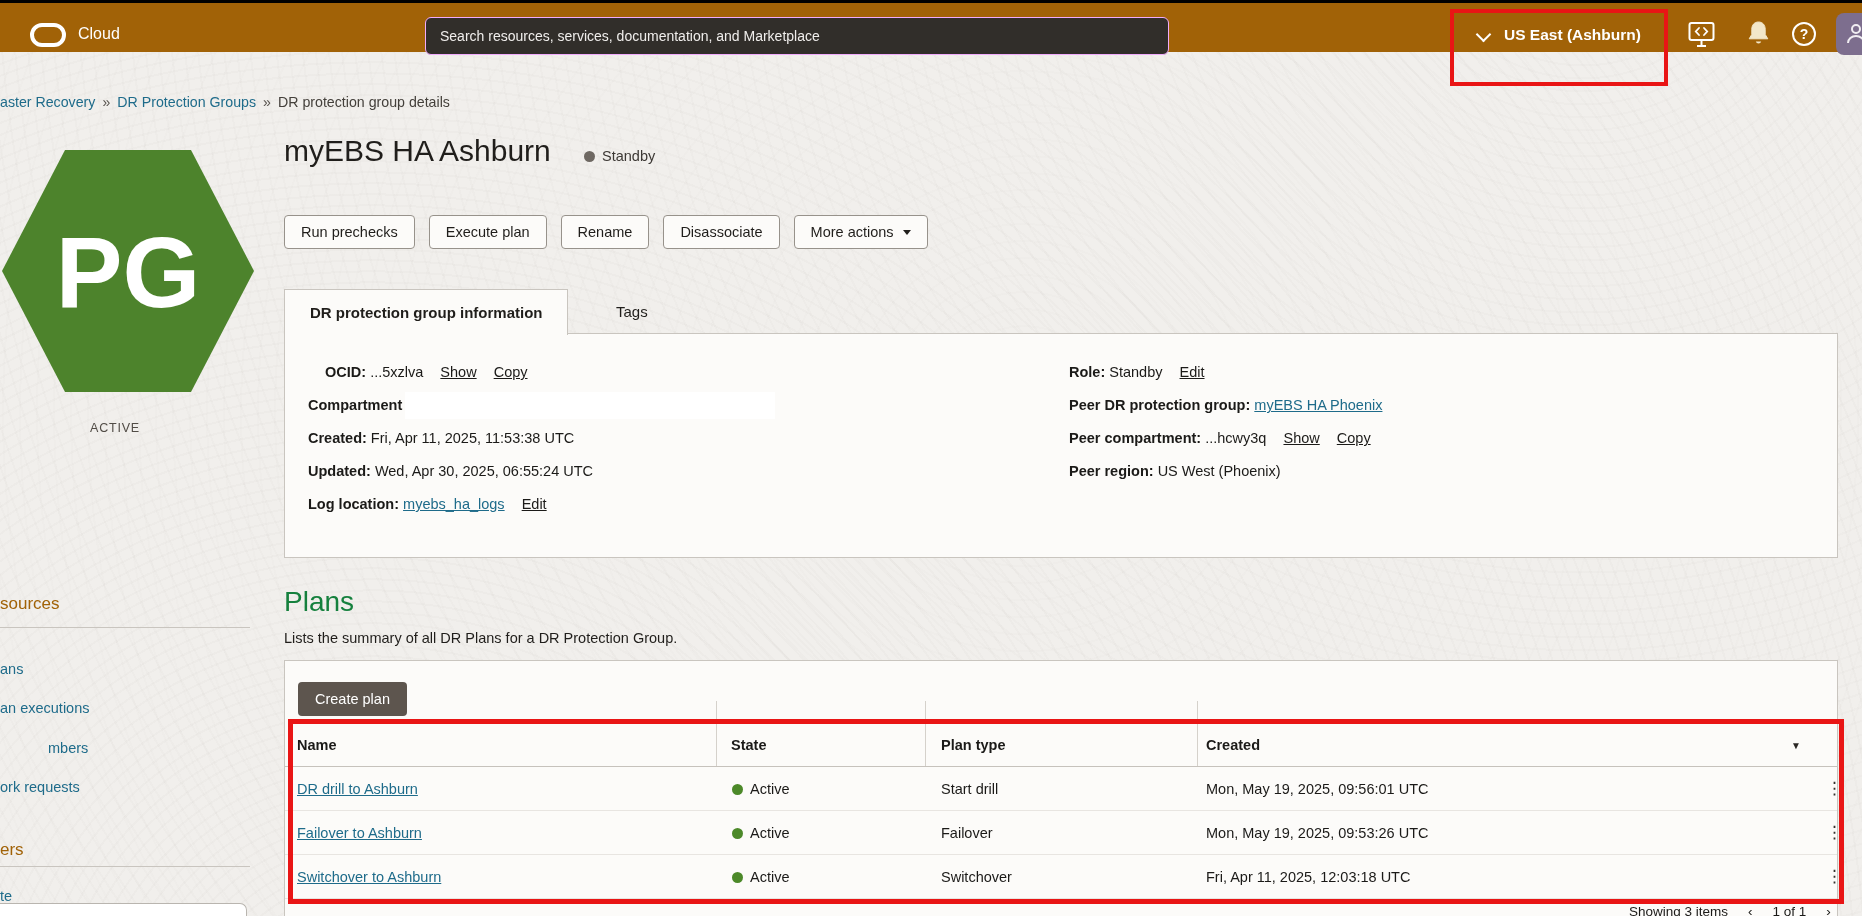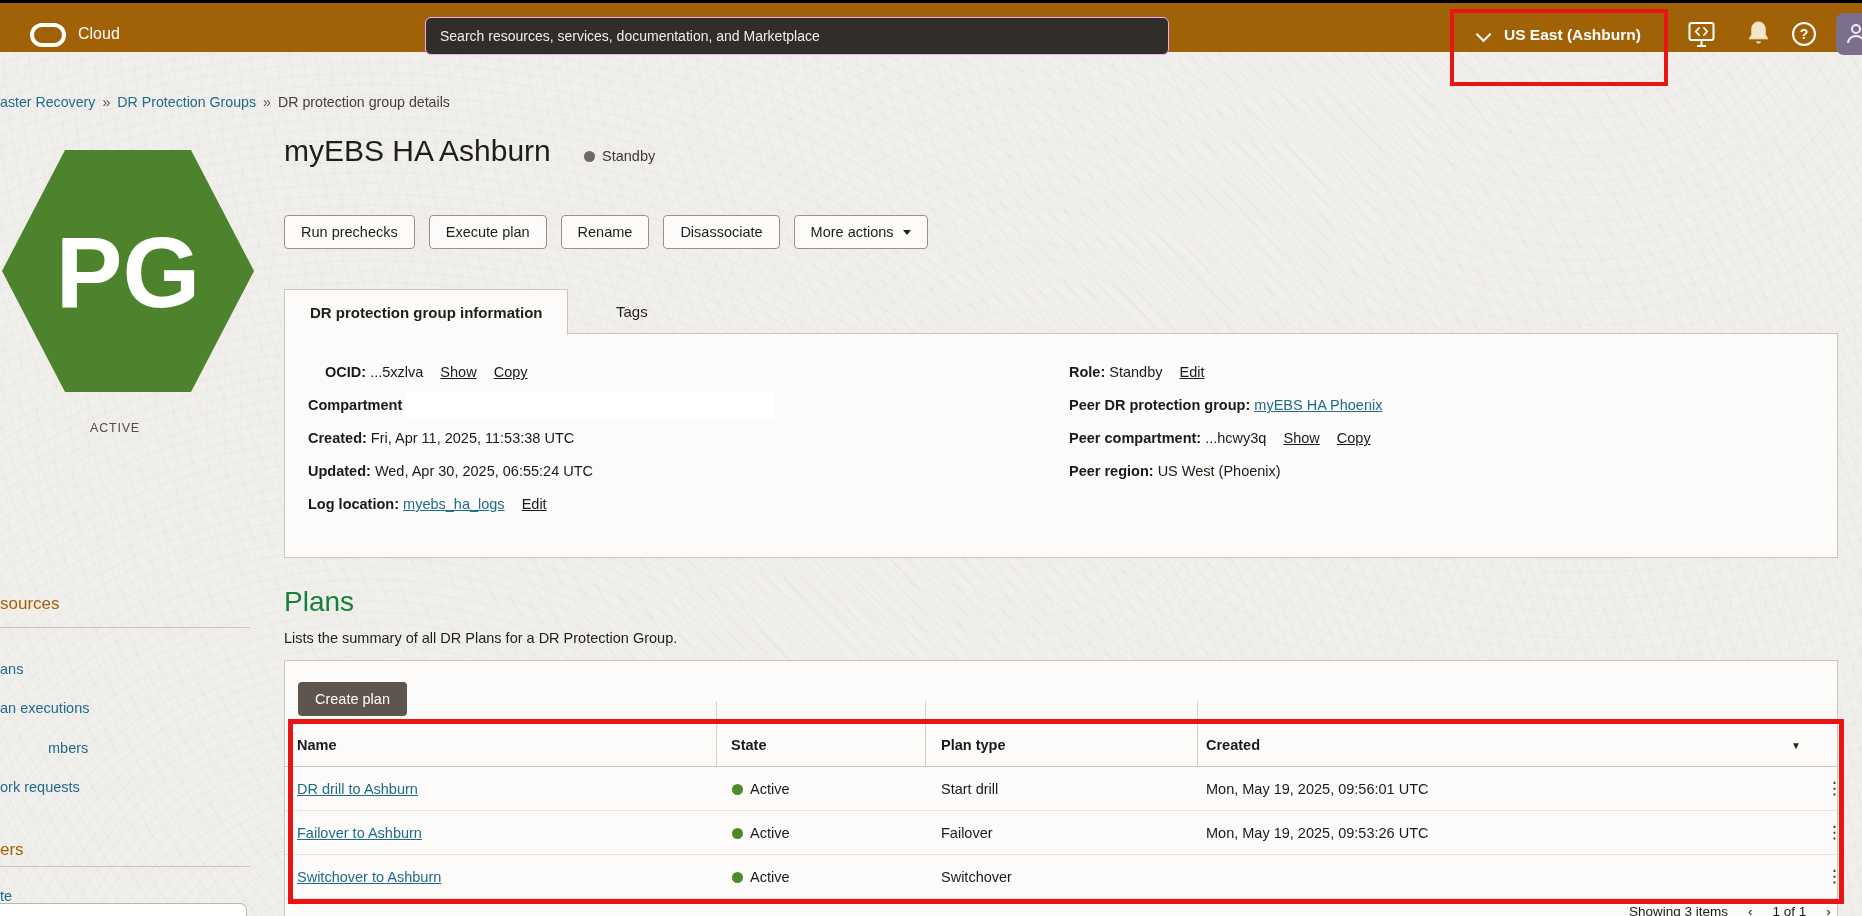--- a/index.html
+++ b/index.html
@@ -232,20 +232,21 @@
       <div class="cell" style="left:656px;">Failover</div>
       <div class="cell" style="left:921px;">Mon, May 19, 2025, 09:53:26 UTC</div>
       <div class="kebab">⋮</div>
     </div>
 
     <div class="trow" style="top:194px;">
       <div class="cell" style="left:12px;"><span class="link">Switchover to Ashburn</span></div>
       <div class="dot" style="left:447px;"></div>
       <div class="cell" style="left:465px;">Active</div>
       <div class="cell" style="left:656px;">Switchover</div>
+      <div class="cell" style="left:921px;">Fri, Apr 11, 2025, 12:03:18 UTC</div>
       <div class="kebab">⋮</div>
     </div>
 
     <div class="tfoot">
       <span>Showing 3 items</span>
       <span>‹</span>
       <span>1 of 1</span>
       <span>›</span>
     </div>
   </div>

